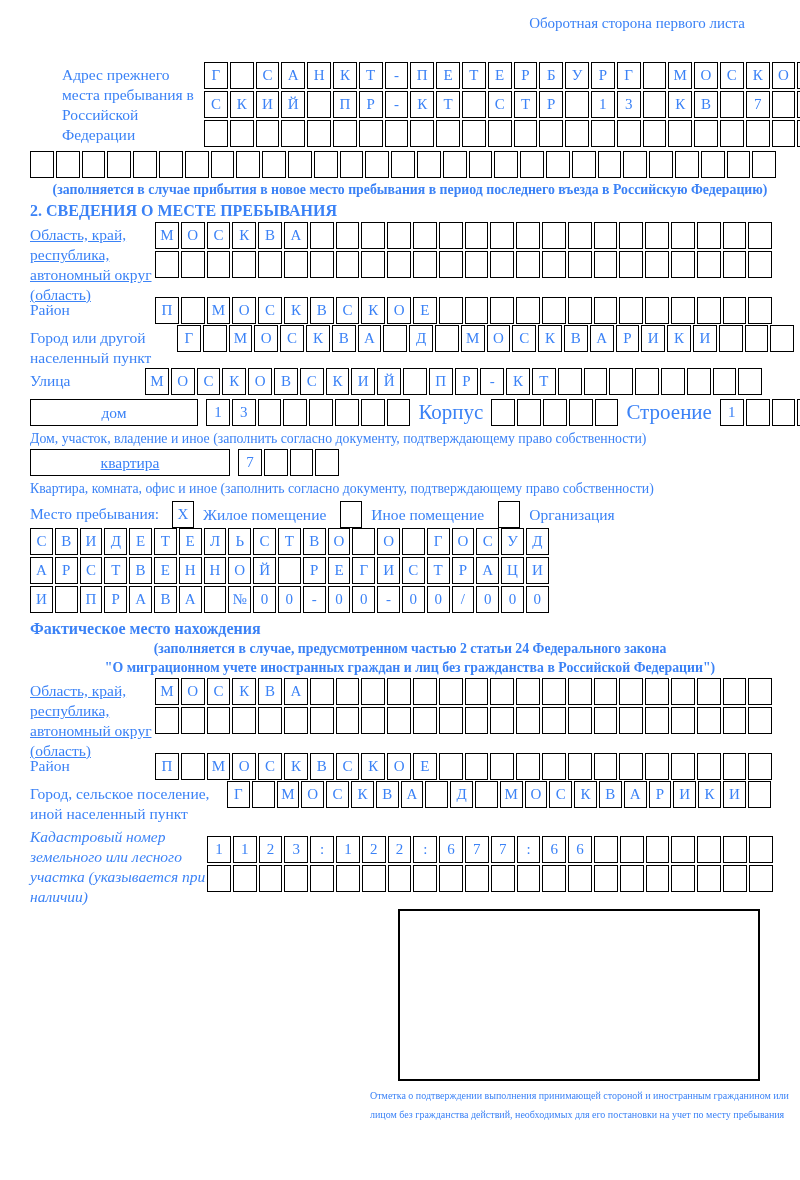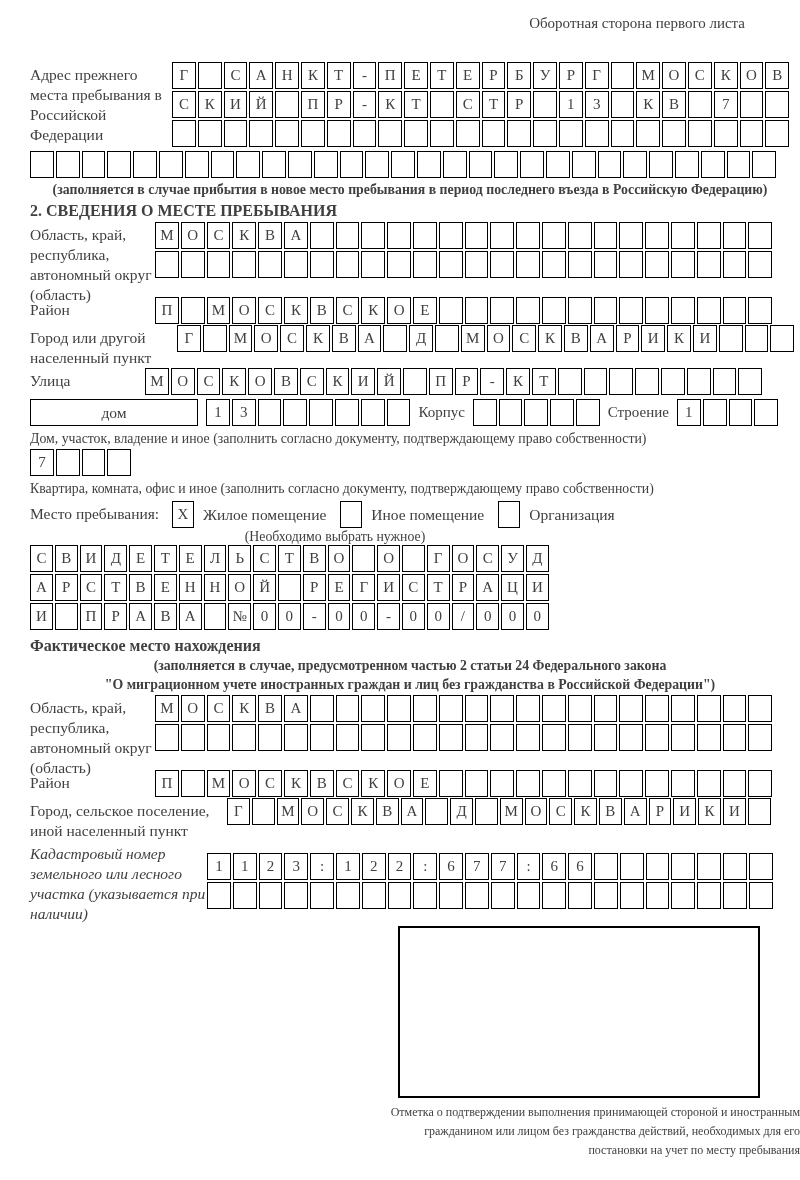--- a/index.html
+++ b/index.html
@@ -1,19 +1,19 @@
 <!DOCTYPE html>
 <html><head>
 <meta charset="utf-8">
 <style>
   * { margin:0; padding:0; box-sizing:border-box; }
   html,body { background:#ffffff; }
   .page {
     position:relative; width:800px; height:1180px; margin:0 auto;
-    background:#fff; color:#404040;
+    background:#fff; color:#3b82f6;
     font-family:"Liberation Serif","DejaVu Serif",serif;
     padding:14px 10px 0 30px; overflow:hidden;
   }
   .header-note { text-align:right; padding-right:45px; font-size:15px; line-height:18px; }
 
   .field { display:flex; align-items:flex-start; }
   .flabel { font-size:15.5px; line-height:20px; padding-top:3px; flex:0 0 auto; }
   .w142 { width:142px; } .w125 { width:125px; } .w147 { width:147px; }
   .w115 { width:115px; } .w225 { width:225px; } .w177 { width:177px;font-style:italic; } .w197 { width:197px; }
 
@@ -23,44 +23,44 @@
     display:inline-block; width:23.8px; height:27px; border:1.6px solid #000;
     margin-right:2px; text-align:center; font-size:15px; line-height:24px;
     vertical-align:top; background:#fff;
   }
   .narrow .cell { width:22.8px; }
 
   .fullrow { margin-top:2px; }
   .caption { font-size:13.8px; line-height:17px; }
   .center { text-align:center; margin-top:2px;font-weight:bold; }
   .sec-title { text-align:left; font-weight:bold; font-size:16px; line-height:19px; margin-top:3px; }
-  .mt2 { margin-top:2px; } .mt3 { margin-top:3px; } .mt4 { margin-top:4px; } .mt30 { margin-top:30px; }
+  .mt2 { margin-top:2px;text-decoration:underline; } .mt3 { margin-top:3px; } .mt4 { margin-top:4px; } .mt30 { margin-top:30px;margin-left:32px; }
   .pull8 { margin-top:-8px; }
 
   .inline-row { display:flex; align-items:flex-start; }
   .widebox {
     width:168px; height:27px; border:1.6px solid #000; text-align:center;
     font-size:15.5px; line-height:25px; flex:0 0 auto;
   }
   .widebox.w200 { width:200px; }
   .gap8 { margin-right:8px; } 
-  .inline-label { font-size:15px; line-height:27px; margin:0 8px 0 6px; }
+  .inline-label { font-size:21px; line-height:27px; margin:0 8px 0 6px; }
 
   .stay { margin-top:4px; }
   .checkbox {
     display:inline-block; width:22px; height:27px; border:1.6px solid #000;
     text-align:center; font-size:15px; line-height:24px; vertical-align:top; flex:0 0 auto;
   }
   .opt-label { font-size:15.5px; line-height:27px; margin:0 14px 0 9px; }
   .note-center { margin-left:175px; width:260px; text-align:center; }
 
   .rows.drop12 { margin-top:12px; }
 
   .stamp-box { margin-left:368px; margin-top:2px; width:362px; height:172px; border:2px solid #000; background:#fff; }
-  .stamp-caption { margin-left:340px; margin-top:5px; width:430px; text-align:right; font-size:12px; line-height:19px; }
+  .stamp-caption { margin-left:340px; margin-top:5px; width:430px; text-align:left; font-size:10px; line-height:19px; }
 </style>
 </head>
 <body>
 
 <div class="page">
 
   <div class="header-note">Оборотная сторона первого листа</div>
 
   <div class="field mt30">
     <div class="flabel w142">Адрес прежнего места пребывания в Российской Федерации</div>
@@ -102,34 +102,34 @@
     <div class="widebox gap8"><span>дом</span></div>
     <div class="boxrow"><span class="cell">1</span><span class="cell">3</span><span class="cell"></span><span class="cell"></span><span class="cell"></span><span class="cell"></span><span class="cell"></span><span class="cell"></span></div>
     <div class="inline-label">Корпус</div>
     <div class="boxrow"><span class="cell"></span><span class="cell"></span><span class="cell"></span><span class="cell"></span><span class="cell"></span></div>
     <div class="inline-label">Строение</div>
     <div class="boxrow"><span class="cell">1</span><span class="cell"></span><span class="cell"></span><span class="cell"></span></div>
   </div>
   <div class="caption mt3">Дом, участок, владение и иное (заполнить согласно документу, подтверждающему право собственности)</div>
 
   <div class="inline-row mt2">
+    <div class="widebox w200 gap8"><span>квартира</span></div>
     <div class="boxrow"><span class="cell">7</span><span class="cell"></span><span class="cell"></span><span class="cell"></span></div>
   </div>
   <div class="caption mt3">Квартира, комната, офис и иное (заполнить согласно документу, подтверждающему право собственности)</div>
 
   <div class="inline-row stay">
     <div class="flabel w142">Место пребывания:</div>
     <span class="checkbox"><span>X</span></span>
     <span class="opt-label">Жилое помещение</span>
     <span class="checkbox"><span></span></span>
     <span class="opt-label">Иное помещение</span>
     <span class="checkbox"><span></span></span>
     <span class="opt-label">Организация</span>
   </div>
-  <div class="caption note-center">(Необходимо выбрать нужное)</div>
 
   <div class="field narrow">
     <div class="rows">
       <div class="boxrow"><span class="cell">С</span><span class="cell">В</span><span class="cell">И</span><span class="cell">Д</span><span class="cell">Е</span><span class="cell">Т</span><span class="cell">Е</span><span class="cell">Л</span><span class="cell">Ь</span><span class="cell">С</span><span class="cell">Т</span><span class="cell">В</span><span class="cell">О</span><span class="cell"></span><span class="cell">О</span><span class="cell"></span><span class="cell">Г</span><span class="cell">О</span><span class="cell">С</span><span class="cell">У</span><span class="cell">Д</span></div>
       <div class="boxrow"><span class="cell">А</span><span class="cell">Р</span><span class="cell">С</span><span class="cell">Т</span><span class="cell">В</span><span class="cell">Е</span><span class="cell">Н</span><span class="cell">Н</span><span class="cell">О</span><span class="cell">Й</span><span class="cell"></span><span class="cell">Р</span><span class="cell">Е</span><span class="cell">Г</span><span class="cell">И</span><span class="cell">С</span><span class="cell">Т</span><span class="cell">Р</span><span class="cell">А</span><span class="cell">Ц</span><span class="cell">И</span></div>
       <div class="boxrow"><span class="cell">И</span><span class="cell"></span><span class="cell">П</span><span class="cell">Р</span><span class="cell">А</span><span class="cell">В</span><span class="cell">А</span><span class="cell"></span><span class="cell">№</span><span class="cell">0</span><span class="cell">0</span><span class="cell">-</span><span class="cell">0</span><span class="cell">0</span><span class="cell">-</span><span class="cell">0</span><span class="cell">0</span><span class="cell">/</span><span class="cell">0</span><span class="cell">0</span><span class="cell">0</span></div>
     </div>
   </div>
 
   <div class="sec-title mt4">Фактическое место нахождения</div>

